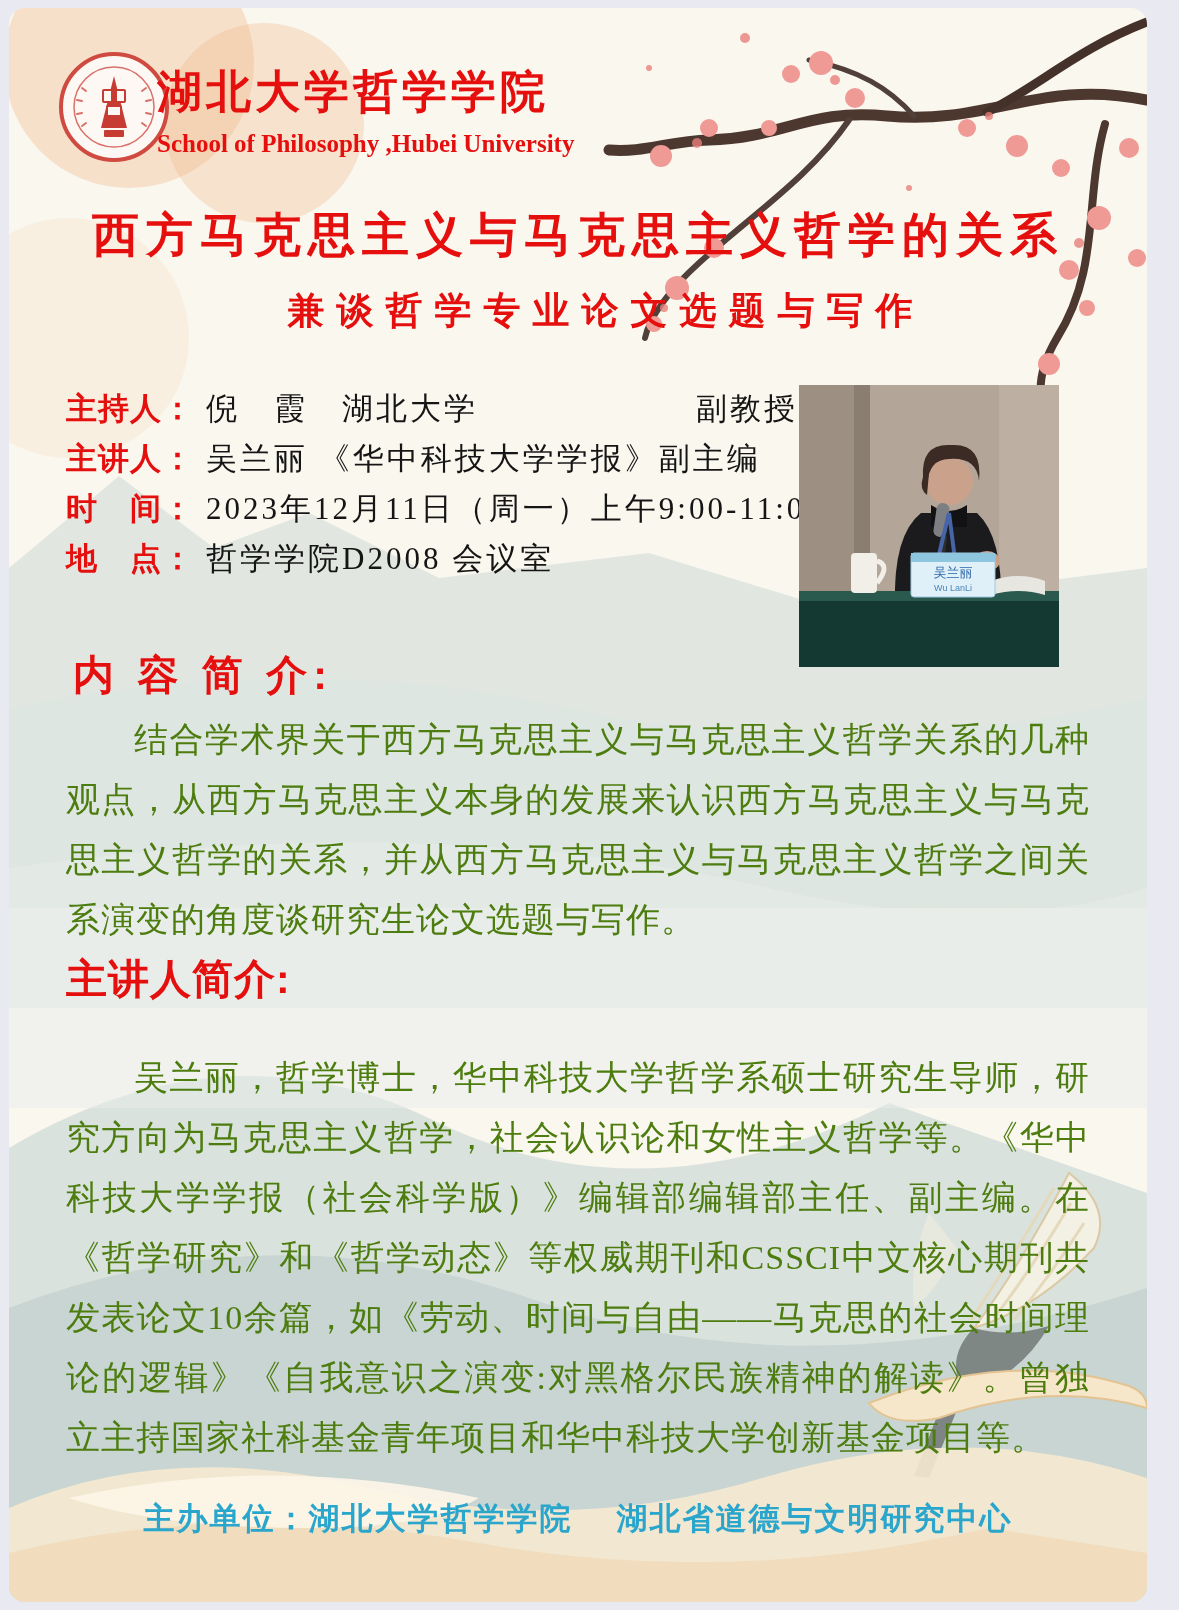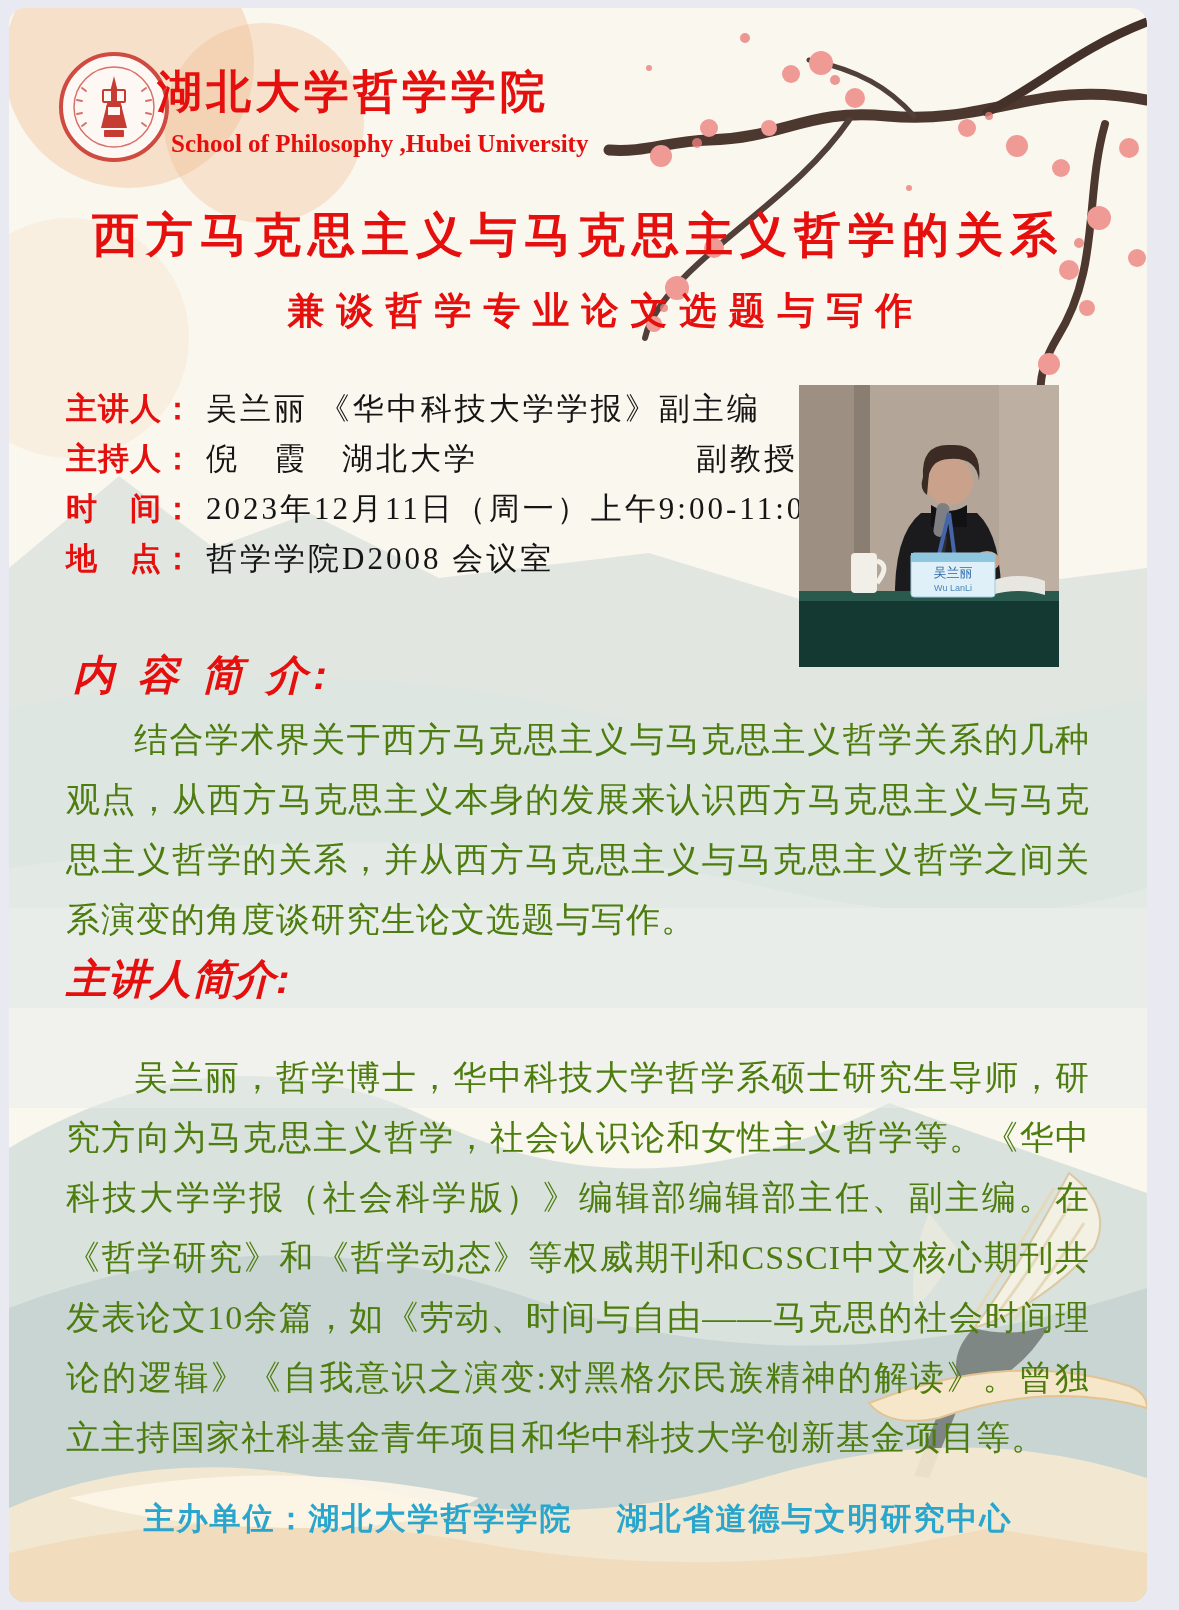--- a/index.html
+++ b/index.html
@@ -12,40 +12,40 @@
   .poster{
     position:absolute;left:9px;top:8px;width:1138px;height:1594px;
     background:#faf7ef;border-radius:16px;overflow:hidden;
   }
   .bg{position:absolute;left:0;top:0;pointer-events:none;}
 
   
   .logo{position:absolute;left:48px;top:42px;width:114px;height:114px;}
   .org{position:absolute;left:148px;top:54px;}
   .org-cn{font-size:45px;font-weight:bold;color:#e50f0e;letter-spacing:4px;}
-  .org-en{font-size:25px;font-weight:bold;color:#e50f0e;font-family:"Liberation Serif",serif;margin-top:8px;margin-left:14px;}
+  .org-en{font-size:25px;font-weight:bold;color:#e50f0e;font-family:"Liberation Serif",serif;margin-top:8px;}
 
   
   .main-title{position:absolute;left:0;top:196px;width:100%;text-align:center;
     font-size:47px;font-weight:700;color:#e50f0e;letter-spacing:7px;}
   .sub-title{position:absolute;left:0;top:278px;width:100%;text-align:center;
     font-size:37px;font-weight:900;color:#e50f0e;letter-spacing:12px;margin-left:28px;}
 
   
   .info{position:absolute;left:57px;top:380px;width:732px;}
   .info-row{display:flex;align-items:baseline;height:50px;}
   .info-label{color:#e50f0e;font-weight:bold;font-size:31px;flex:0 0 140px;letter-spacing:1px;}
   .info-value{font-size:31px;color:#151515;font-family:"Liberation Serif",serif;letter-spacing:3px;white-space:nowrap;}
   .info-extra{font-size:31px;color:#151515;font-family:"Liberation Serif",serif;margin-left:auto;letter-spacing:3px;}
 
   
   .photo{position:absolute;left:790px;top:377px;width:260px;height:282px;}
 
   
-  .section-heading{position:absolute;color:#e50f0e;font-weight:900;font-style:italic;}
+  .section-heading{position:absolute;color:#e50f0e;font-weight:900;}
   .heading-intro{left:64px;top:640px;font-size:41px;letter-spacing:6px;}
   .heading-speaker{left:57px;top:944px;font-size:41px;letter-spacing:1px;}
   .body-para{position:absolute;font-size:34px;line-height:60px;color:#4d7c0f;
     font-family:"Liberation Serif",serif;text-align:justify;text-indent:2em;letter-spacing:1px;width:1024px;left:57px;}
   .para-intro{top:702px;}
   .para-speaker{top:1040px;}
 
   
   .footer{position:absolute;left:0;top:1490px;width:100%;text-align:center;
     font-size:31px;font-weight:bold;color:#2aa6cd;letter-spacing:2px;white-space:nowrap;
@@ -146,27 +146,27 @@
   <div class="org">
     <div class="org-cn">湖北大学哲学学院</div>
     <div class="org-en">School of Philosophy ,Hubei University</div>
   </div>
 
   <div class="main-title">西方马克思主义与马克思主义哲学的关系</div>
   <div class="sub-title">兼谈哲学专业论文选题与写作</div>
 
   <div class="info">
     <div class="info-row">
-      <span class="info-label">主讲人：</span>
-      <span class="info-value">吴兰丽 《华中科技大学学报》副主编</span>
-    </div>
-    <div class="info-row">
       <span class="info-label">主持人：</span>
       <span class="info-value">倪　霞　湖北大学</span>
       <span class="info-extra">副教授</span>
+    </div>
+    <div class="info-row">
+      <span class="info-label">主讲人：</span>
+      <span class="info-value">吴兰丽 《华中科技大学学报》副主编</span>
     </div>
     <div class="info-row">
       <span class="info-label">时　间：</span>
       <span class="info-value">2023年12月11日（周一）上午9:00-11:00</span>
     </div>
     <div class="info-row">
       <span class="info-label">地　点：</span>
       <span class="info-value">哲学学院D2008 会议室</span>
     </div>
   </div>

